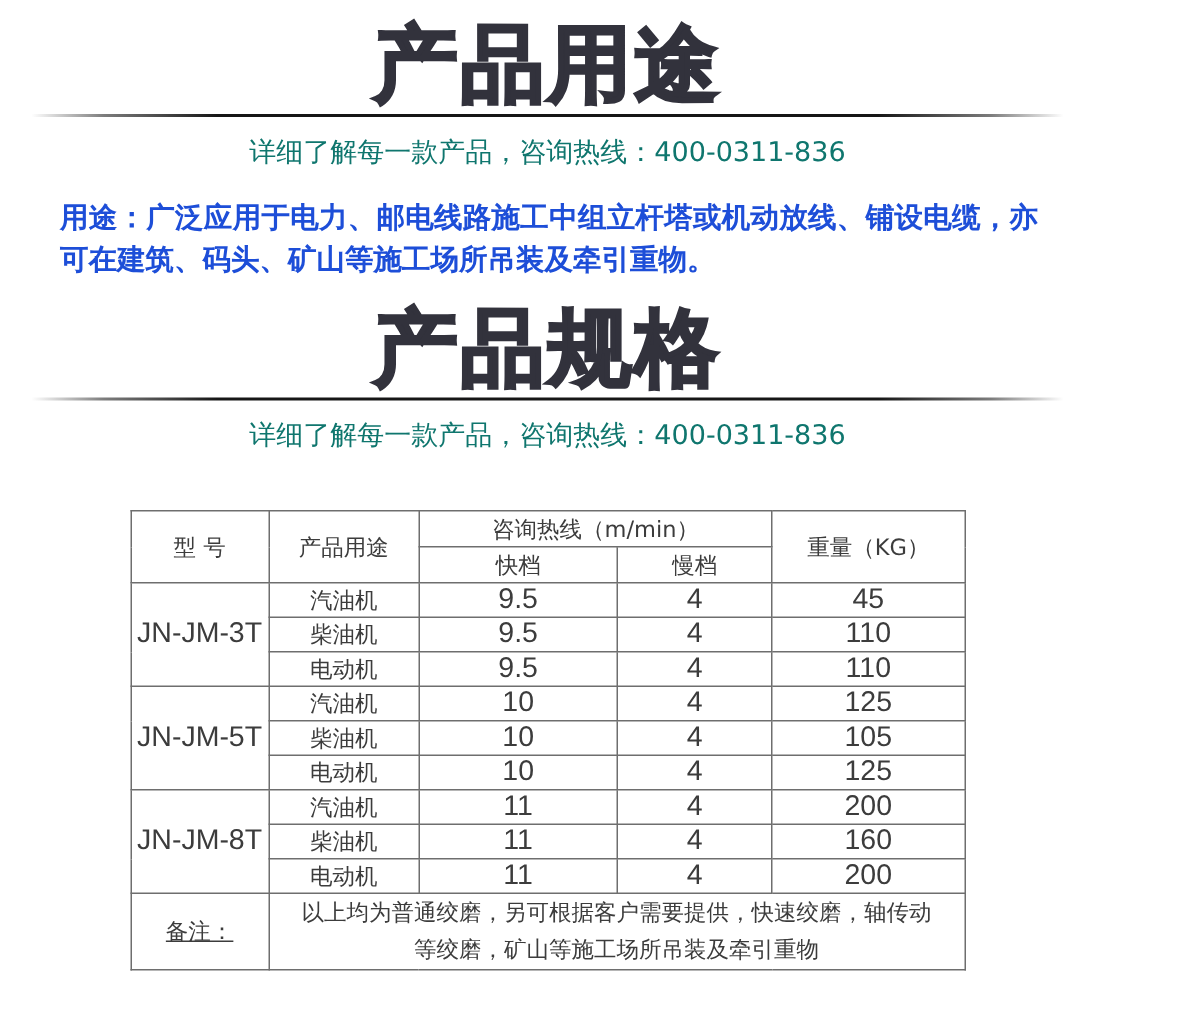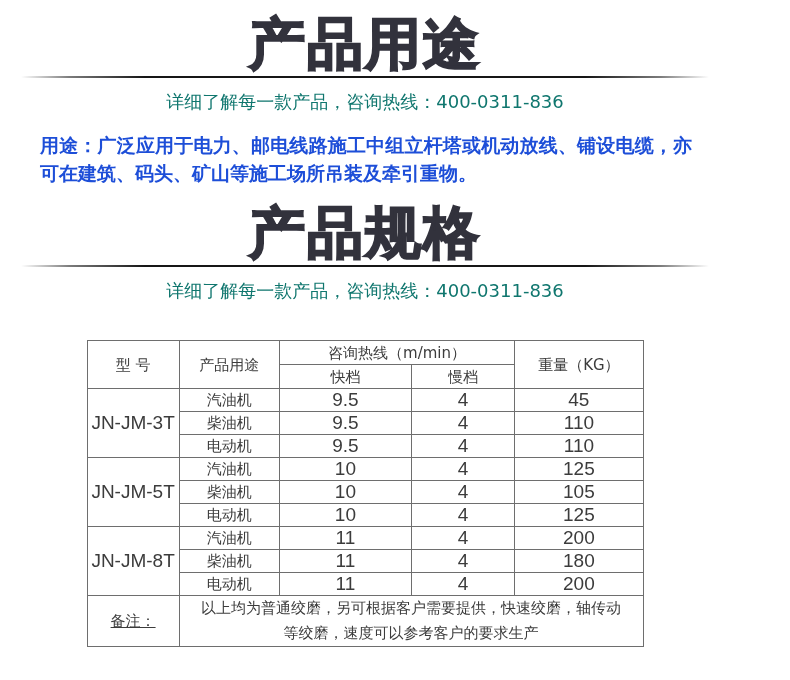--- a/index.html
+++ b/index.html
@@ -154,33 +154,33 @@
           <td rowspan="3" class="model-cell">JN-JM-8T</td>
           <td>汽油机</td>
           <td class="num-cell">11</td>
           <td class="num-cell">4</td>
           <td class="num-cell">200</td>
         </tr>
         <tr>
           <td>柴油机</td>
           <td class="num-cell">11</td>
           <td class="num-cell">4</td>
-          <td class="num-cell">180</td>
+          <td class="num-cell">160</td>
         </tr>
         <tr>
           <td>电动机</td>
           <td class="num-cell">11</td>
           <td class="num-cell">4</td>
           <td class="num-cell">200</td>
         </tr>
 
         <tr>
           <td class="note-cell">备注：</td>
           <td colspan="4" class="note-text-cell">
             <div class="note-line">以上均为普通绞磨，另可根据客户需要提供，快速绞磨，轴传动</div>
-            <div class="note-line">等绞磨，速度可以参考客户的要求生产</div>
+            <div class="note-line">等绞磨，矿山等施工场所吊装及牵引重物</div>
           </td>
         </tr>
       </tbody>
     </table>
   </div>
 
 </div>
 
 </body></html>

